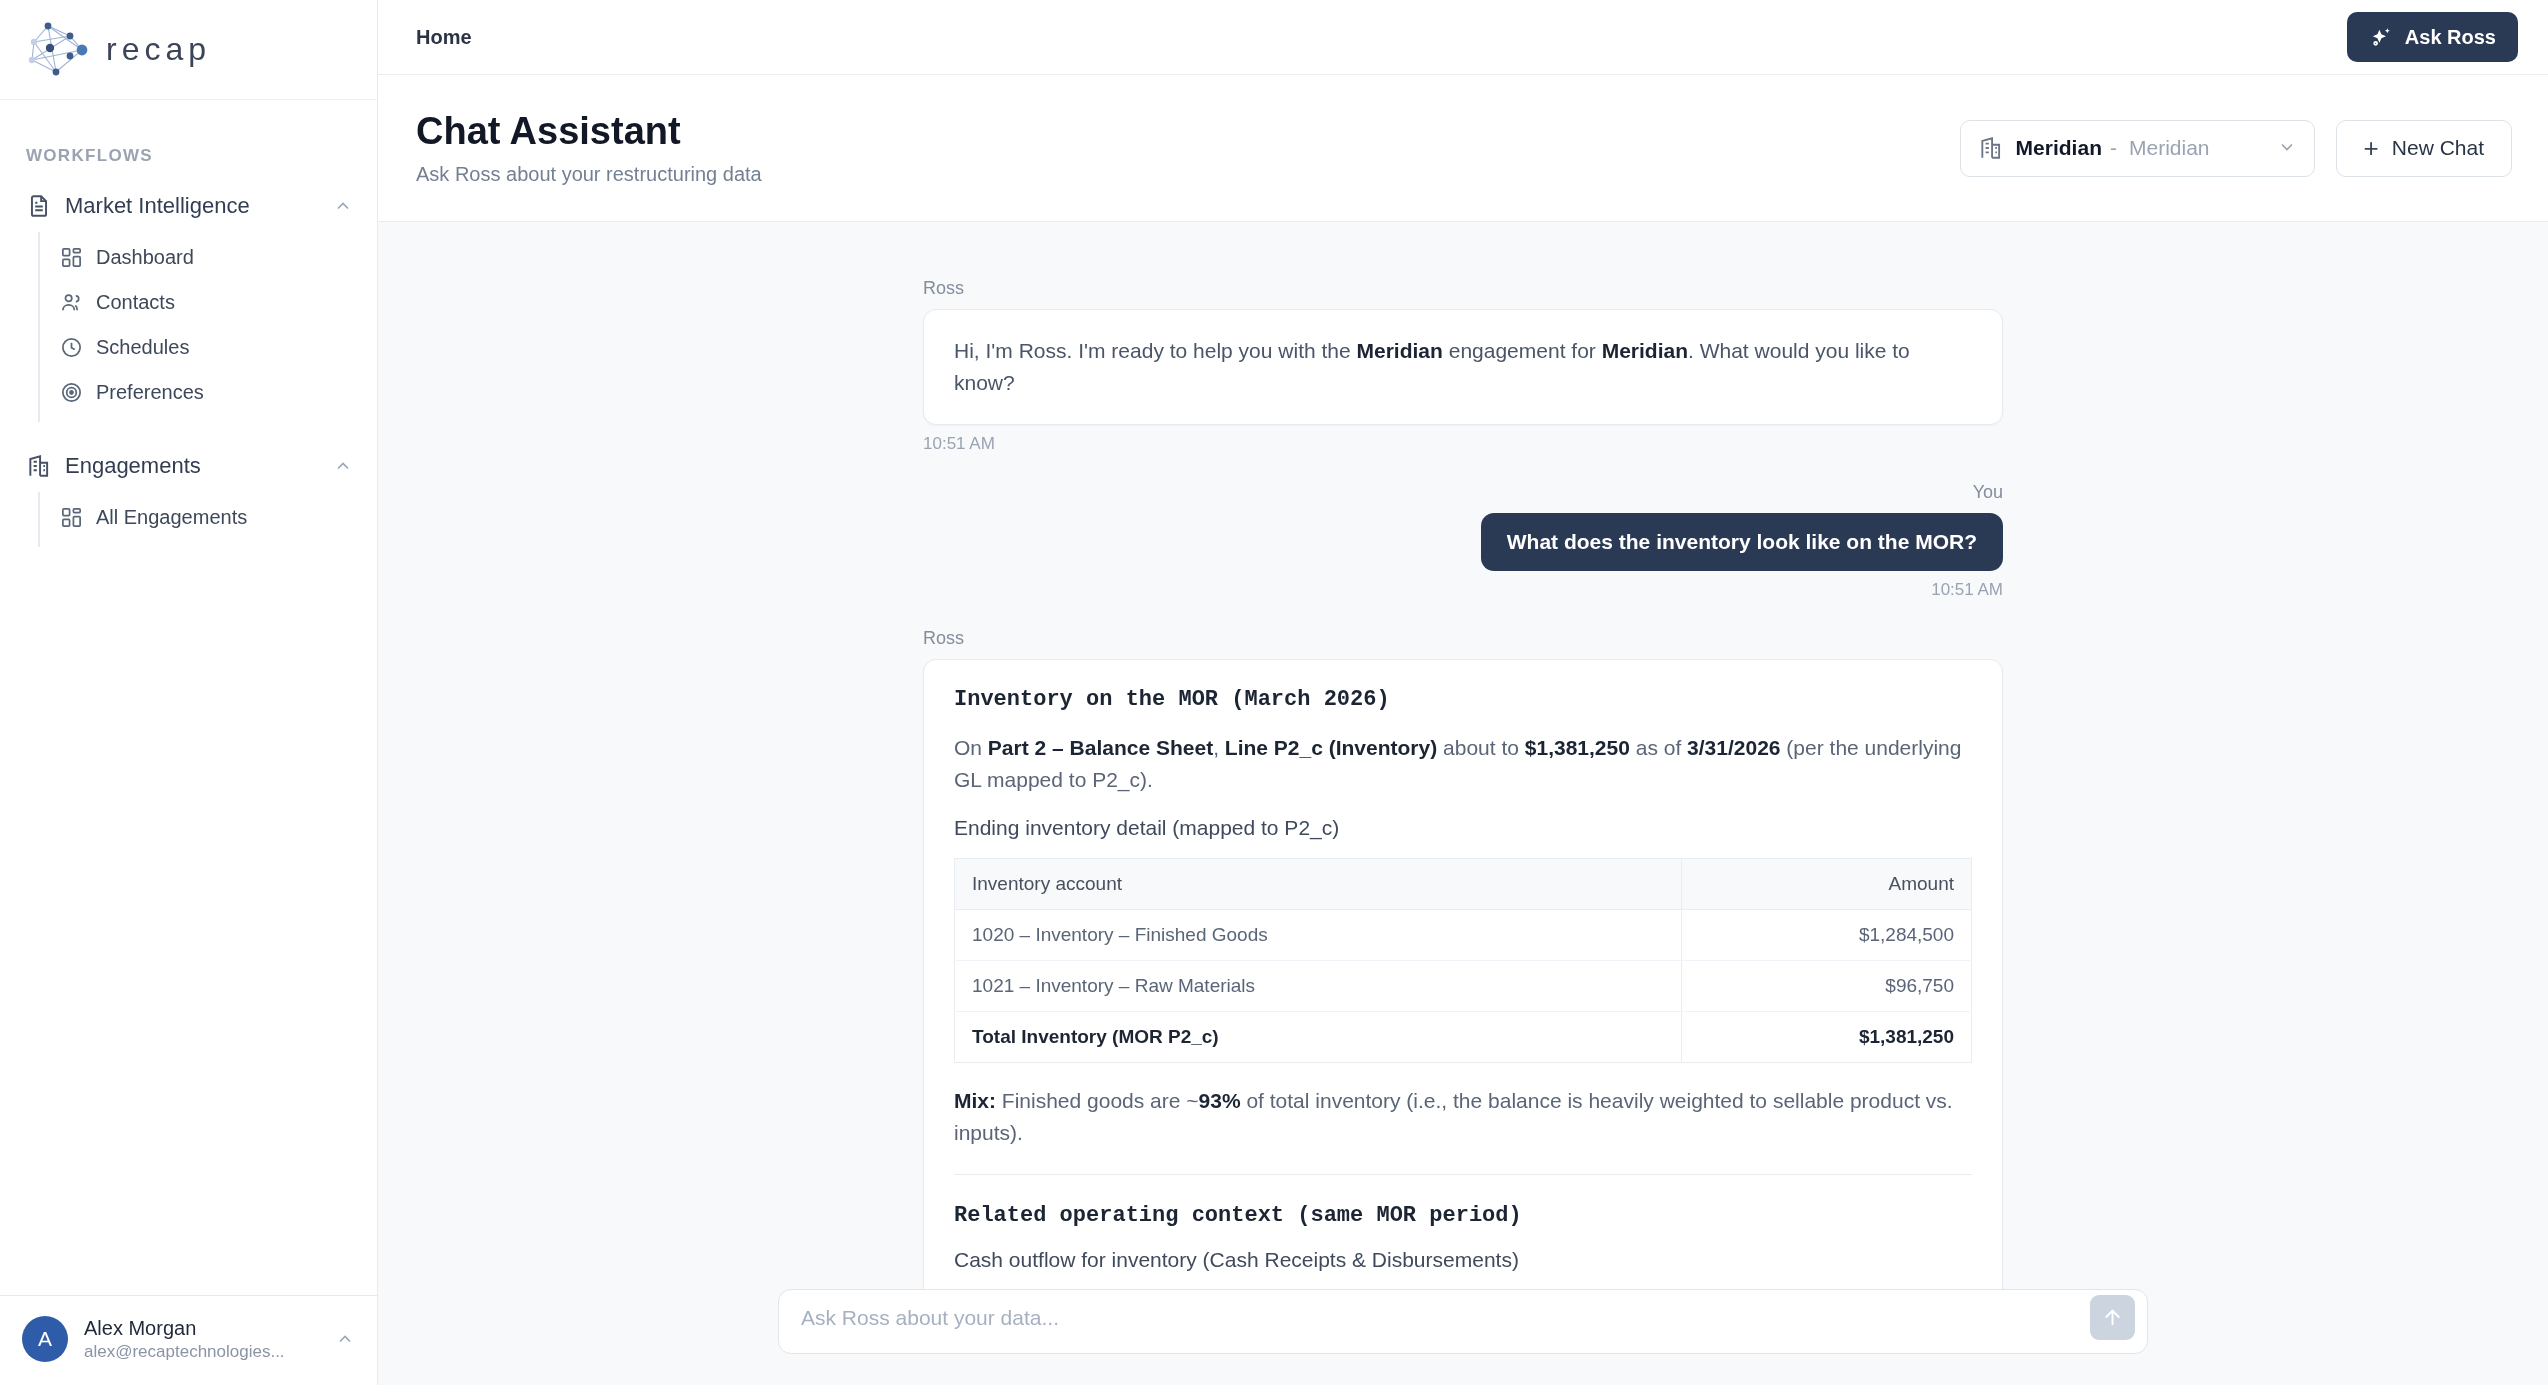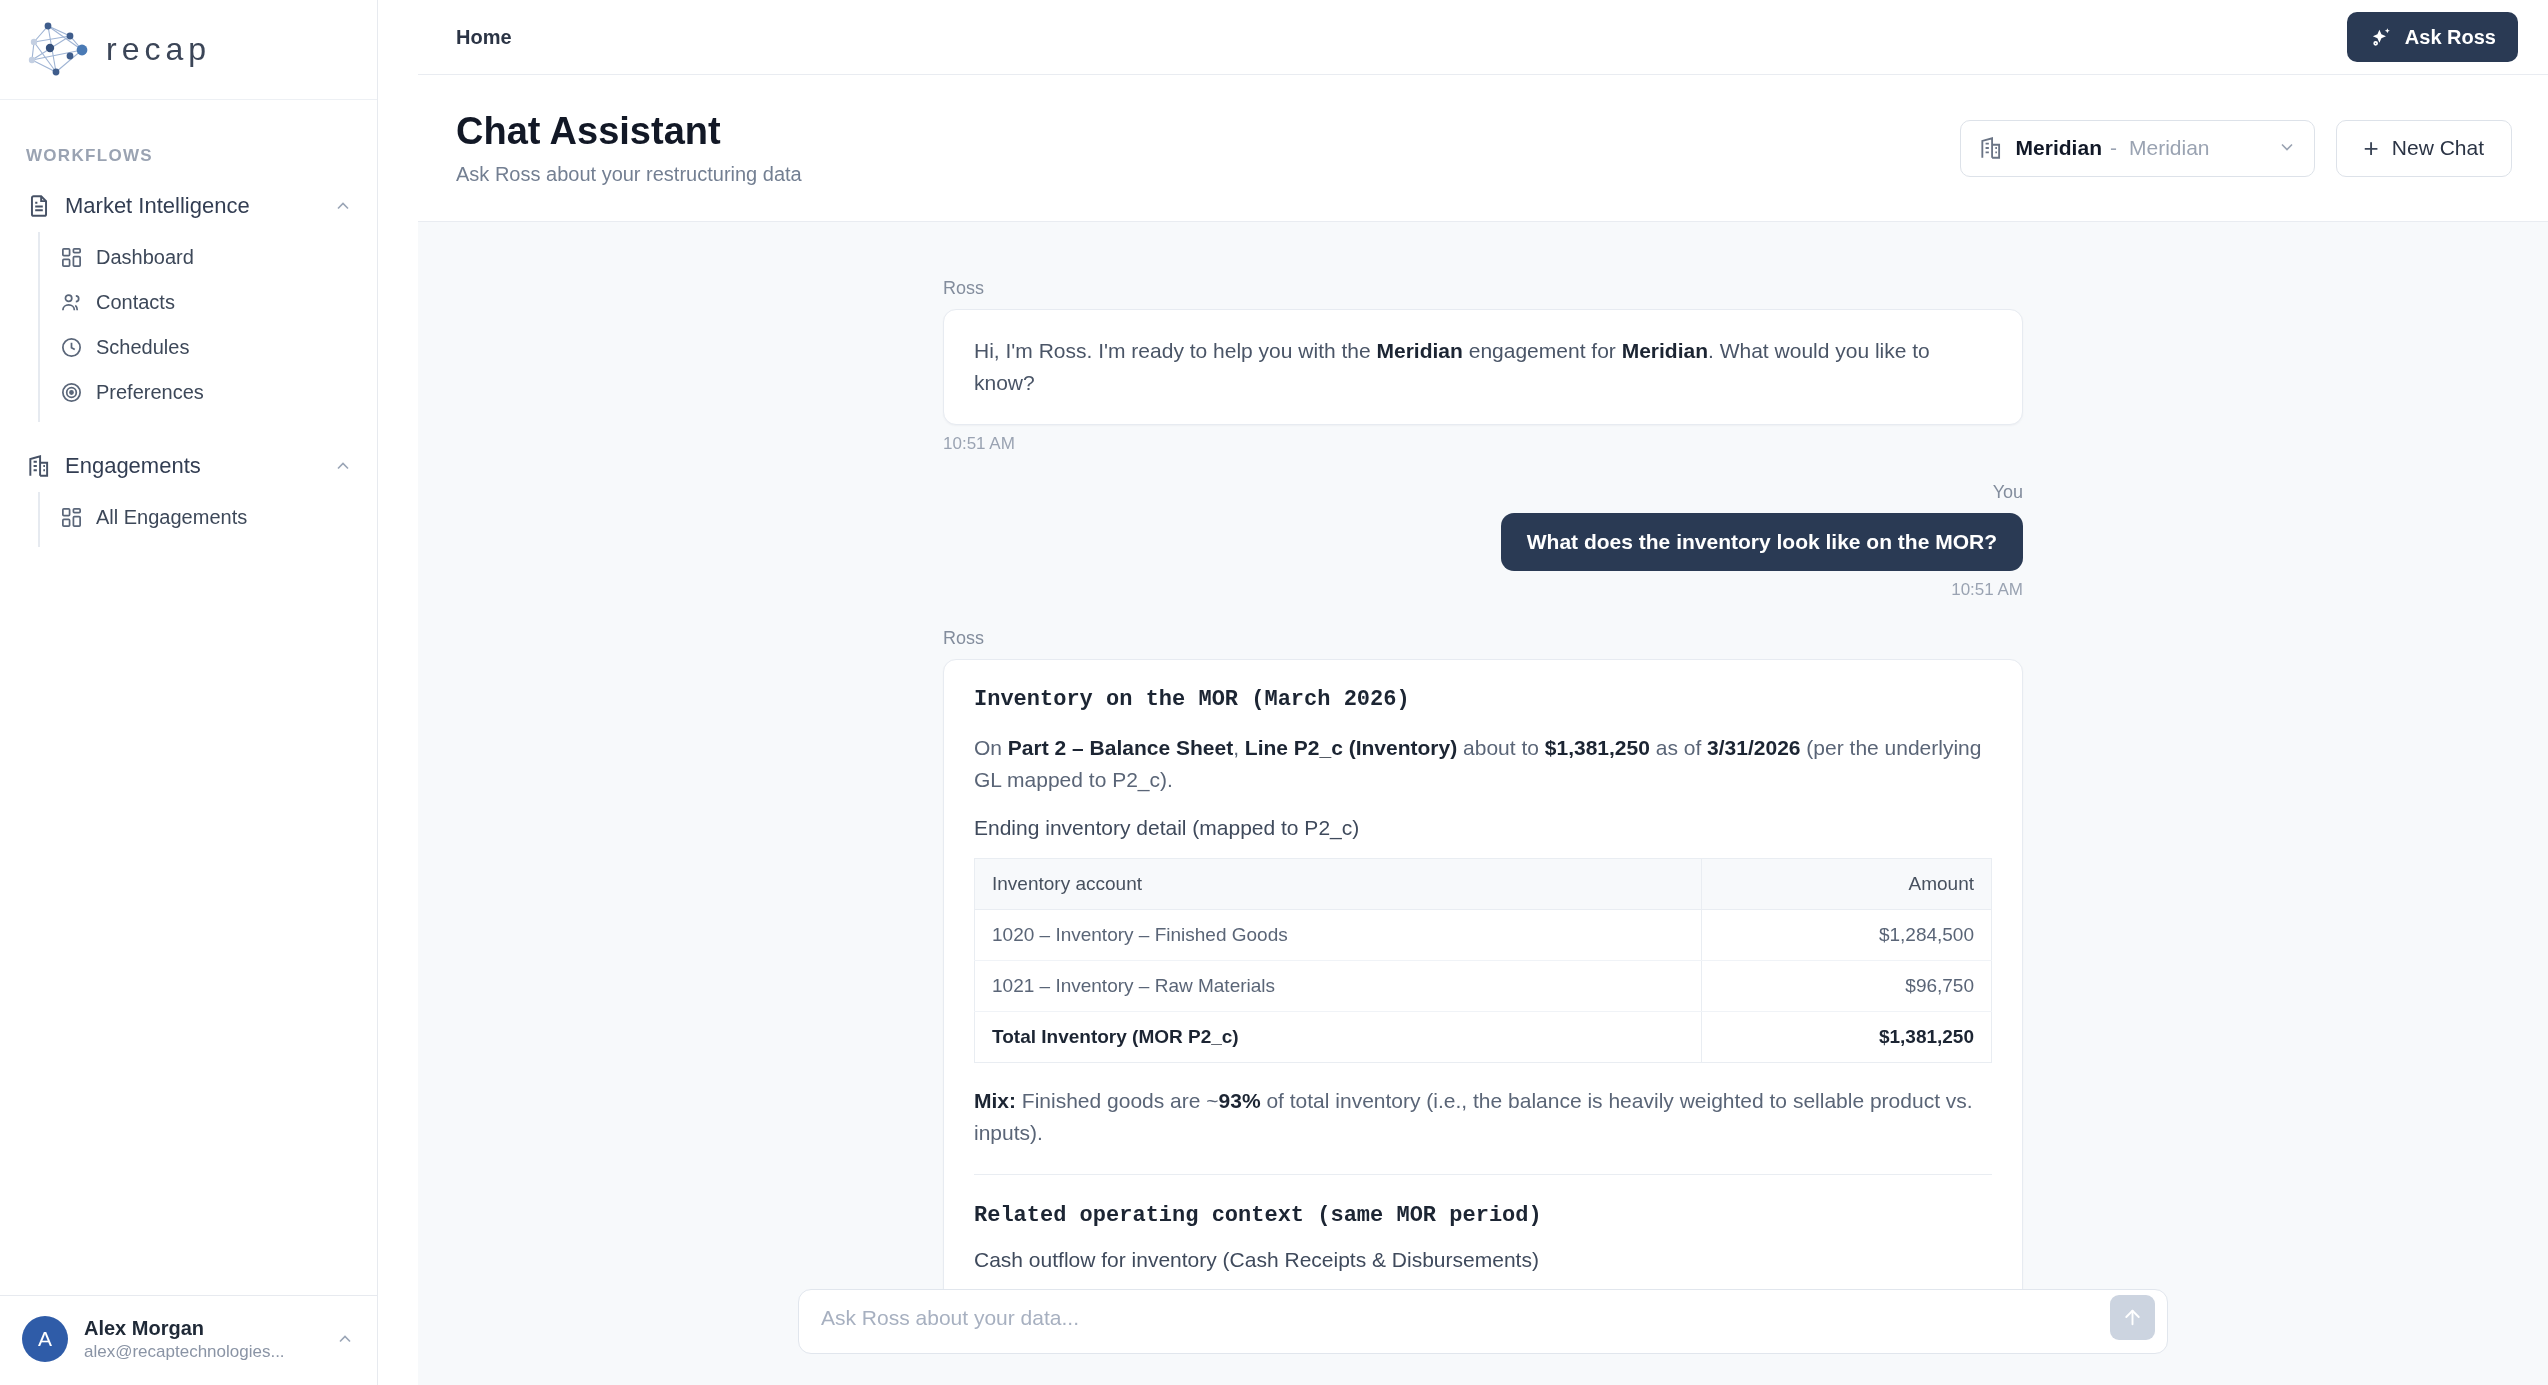--- a/index.html
+++ b/index.html
@@ -2,21 +2,21 @@
 <html><head>
 <meta charset="utf-8">
 <style>
   * { box-sizing: border-box; margin: 0; padding: 0; }
   html, body {
     width: 2548px; height: 1385px;
     font-family: "Liberation Sans", sans-serif;
     background: #ffffff;
     overflow: hidden;
   }
-  .app { display: flex; width: 2548px; height: 1385px; gap: 40px; }
+  .app { display: flex; width: 2548px; height: 1385px; }
 
   
   .sidebar {
     width: 378px; height: 1385px;
     background: #ffffff;
     border-right: 1px solid #e7eaef;
     display: flex; flex-direction: column;
     flex: 0 0 378px;
   }
   .brand {
@@ -64,21 +64,21 @@
     padding: 20px 22px 22px 22px;
     cursor: pointer;
   }
   .avatar {
     width: 46px; height: 46px; border-radius: 50%;
     background: #2f5ca8; color: #fff;
     display: flex; align-items: center; justify-content: center;
     font-size: 21px; font-weight: 500; flex: 0 0 46px;
   }
   .user-text { margin-left: 16px; flex: 1 1 auto; min-width: 0; }
-  .user-name { font-size: 20px; color: #1f2937; font-weight: 700; line-height: 1.25; }
+  .user-name { font-size: 20px; color: #1f2937; font-weight: 400; line-height: 1.25; }
   .user-mail { font-size: 17px; color: #8a94a5; line-height: 1.3; white-space: nowrap; overflow: hidden; }
 
   
   .main { flex: 1 1 auto; display: flex; flex-direction: column; height: 1385px; min-width: 0; }
   .topbar {
     height: 75px; flex: 0 0 75px;
     border-bottom: 1px solid #e9ecf1;
     display: flex; align-items: center;
     padding: 0 30px 0 38px;
     background: #fff;

